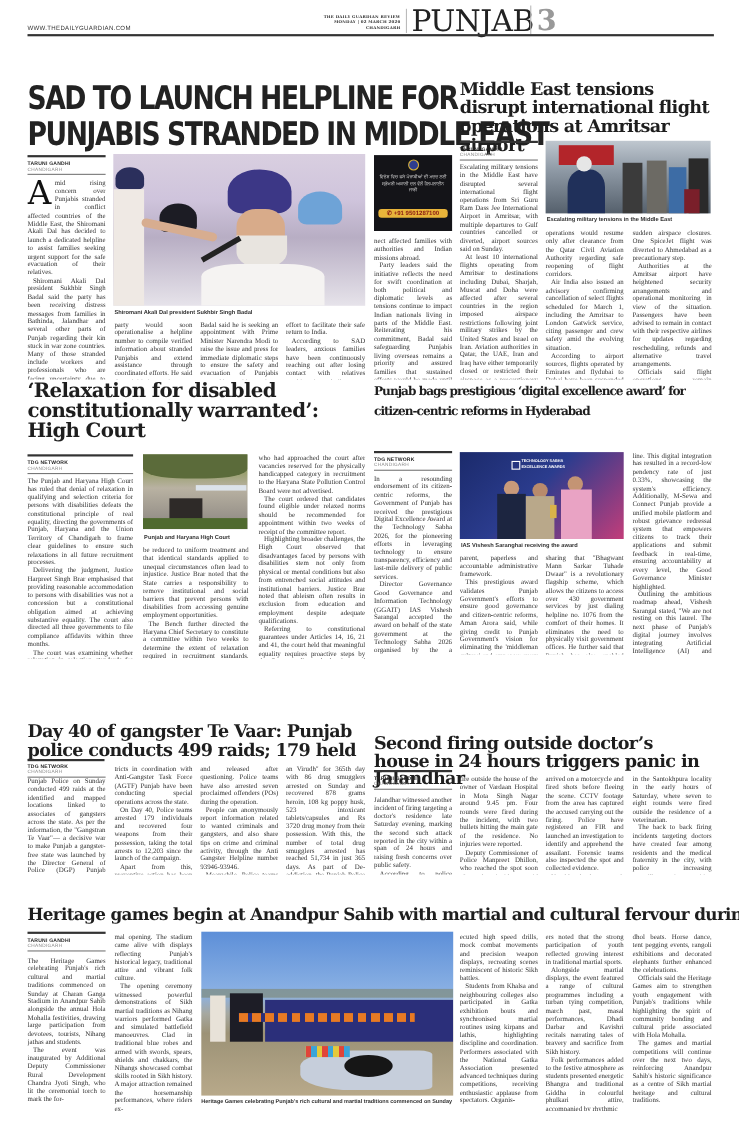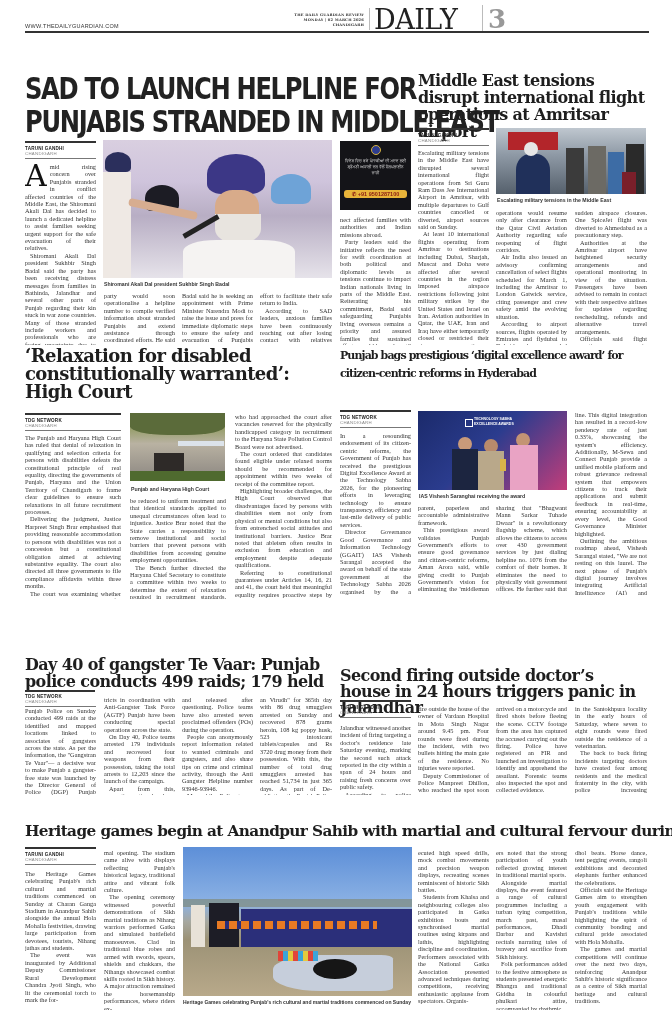--- a/index.html
+++ b/index.html
@@ -23,21 +23,21 @@
 <body>
 
 <header>
   <div class="abs" style="left:25px;top:23px;font-family:'Liberation Sans',sans-serif;font-size:5.5px;letter-spacing:.3px;color:#333">WWW.THEDAILYGUARDIAN.COM</div>
   <div class="abs" style="left:280px;top:13px;width:84px;text-align:right;font-family:'DejaVu Serif',serif;font-weight:bold;font-size:3.6px;line-height:5px;color:#333;letter-spacing:.2px">
     <div>THE DAILY GUARDIAN REVIEW</div>
     <div>MONDAY | 02 MARCH 2026</div>
     <div>CHANDIGARH</div>
   </div>
   <div class="abs" style="left:369px;top:8px;width:0.8px;height:22px;background:#bbb"></div>
-  <div class="abs" style="left:374px;top:6px;font-family:'DejaVu Serif',serif;font-size:27px;line-height:28px;color:#222;letter-spacing:-0.5px">DAILY</div>
+  <div class="abs" style="left:374px;top:6px;font-family:'DejaVu Serif',serif;font-size:27px;line-height:28px;color:#222;letter-spacing:-0.5px">PUNJAB</div>
   <div class="abs" style="left:482px;top:5px;width:0.8px;height:26px;background:#bbb"></div>
   <div class="abs" style="left:488px;top:5px;font-family:'DejaVu Serif',serif;font-weight:bold;font-size:26px;line-height:28px;color:#999">3</div>
   <div class="rule" style="left:25px;top:31px;width:624px;height:2px"></div>
 </header>
 
 <article>
   <div class="abs" style="left:25px;top:73px;font-family:'DejaVu Sans',sans-serif;font-weight:bold;font-size:29.5px;line-height:33px;letter-spacing:-1.6px;color:#222;transform:scaleX(0.82);transform-origin:left top;white-space:nowrap">
     <div>SAD TO LAUNCH HELPLINE FOR</div>
     <div>PUNJABIS STRANDED IN MIDDLE EAST</div>
   </div>

